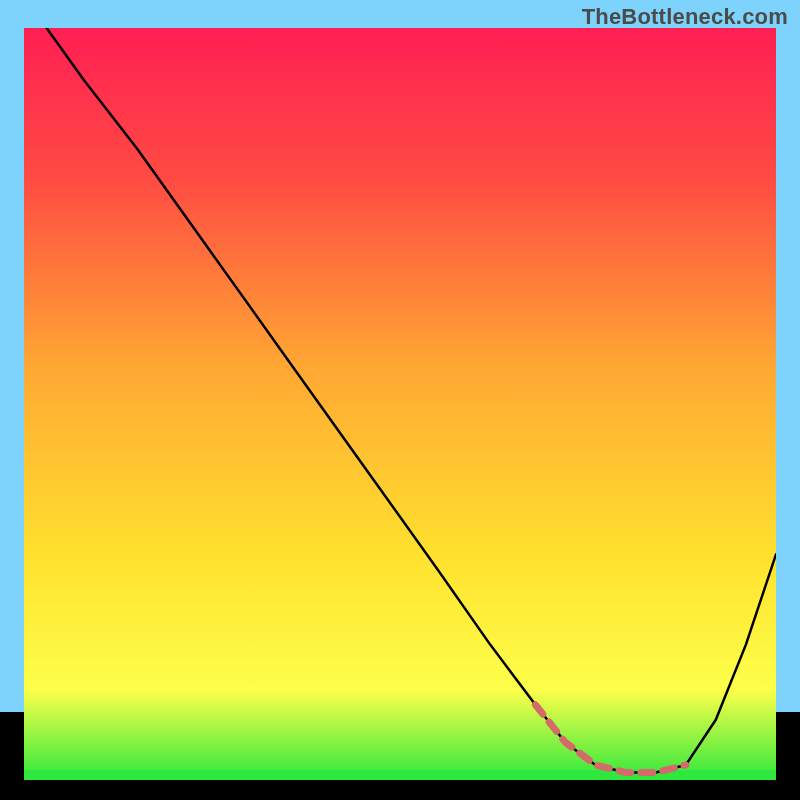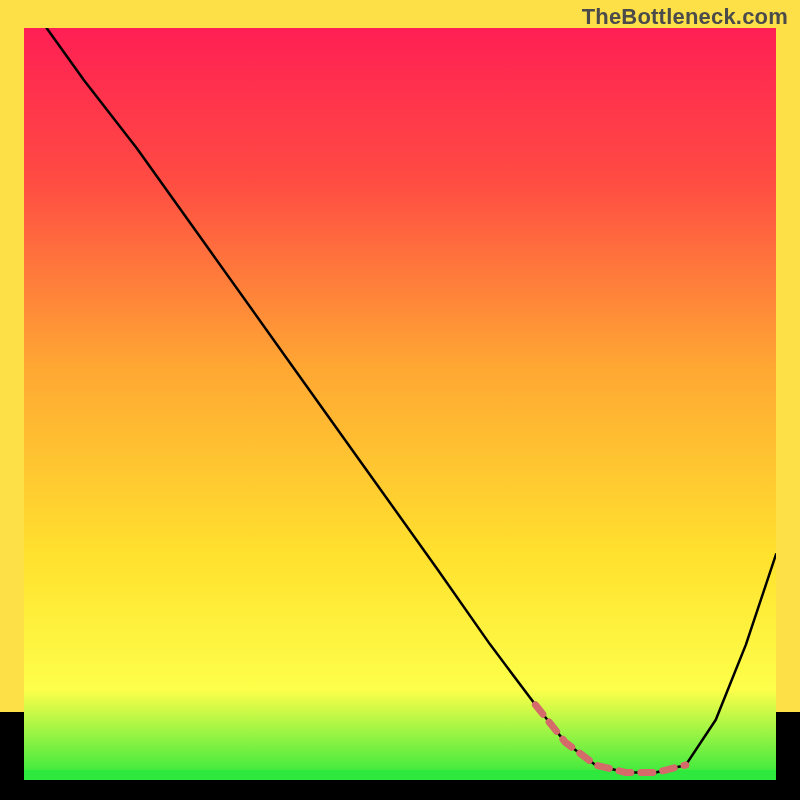--- a/index.html
+++ b/index.html
@@ -10,21 +10,21 @@
     background: #000000;
     font-family: Arial, Helvetica, sans-serif;
     overflow: hidden;
   }
   .frame {
     position: absolute;
     left: 0;
     top: 0;
     width: 800px;
     height: 712px;
-    background: #fde047;
+    background: #7dd3fc;
   }
   .watermark {
     position: absolute;
     top: 4px;
     right: 12px;
     color: #4b4b4b;
     font-size: 22px;
     font-weight: 600;
     letter-spacing: 0.2px;
   }

